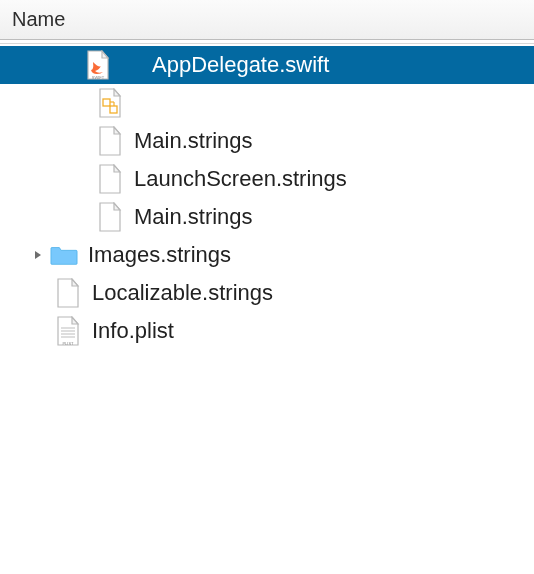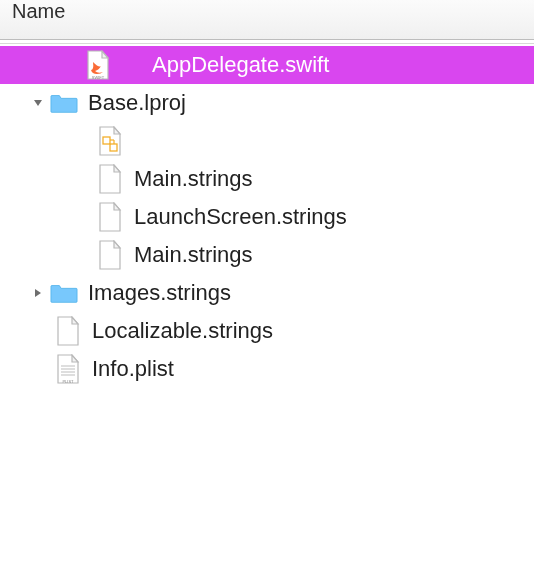--- a/index.html
+++ b/index.html
@@ -10,21 +10,21 @@
       font-family: "Helvetica Neue", Arial, sans-serif;
       font-size: 20px;
       color: #222;
       overflow: hidden;
     }
     .header {
       height: 40px;
       background: linear-gradient(#fbfbfb, #f0f0f0);
       border-bottom: 1px solid #bdbdbd;
       display: flex;
-      align-items: flex-start;
+      align-items: center;
       padding-left: 12px;
       font-weight: 500;
       font-size: 20px;
       color: #2e2e2e;
     }
     .header-bottom-line {
       height:4px;
       background:#ffffff;
       border-bottom:1px solid #d8d8d8;
     }
@@ -33,21 +33,21 @@
     }
     .row {
       height: 38px;
       display: flex;
       align-items: center;
       padding-left: 10px;
       white-space: nowrap;
       font-size: 22px;
     }
     .row.selected {
-      background: #d946ef;
+      background: #0369a1;
       color: #fff;
       gap: 30px;
     }
     .disclosure {
       width: 16px;
       height: 16px;
       margin-right: 4px;
       display: flex;
       align-items: center;
       justify-content: center;
@@ -86,34 +86,20 @@
     <div class="row selected">
       <span style="width: 44px; flex-shrink: 0;"></span>
       <span class="icon">
         <svg viewBox="0 0 26 30">
           <use href="#i-file-swift"></use>
         </svg>
       </span>
       <span class="label">AppDelegate.swift</span>
     </div>
     <div class="row">
-      <span class="spacer"></span>
-      <span class="disclosure">
-        <svg viewBox="0 0 12 12">
-          <use href="#i-disclosure-open"></use>
-        </svg>
-      </span>
-      <span class="icon folder-icon">
-        <svg viewBox="0 0 30 22">
-          <use href="#i-folder"></use>
-        </svg>
-      </span>
-      <span class="label">Base.lproj</span>
-    </div>
-    <div class="row">
       <span style="width: 86px; flex-shrink: 0;"></span>
       <span class="icon">
         <svg viewBox="0 0 26 30">
           <use href="#i-file-storyboard"></use>
         </svg>
       </span>
     </div>
     <div class="row">
       <span style="width: 86px; flex-shrink: 0;"></span>
       <span class="icon">

